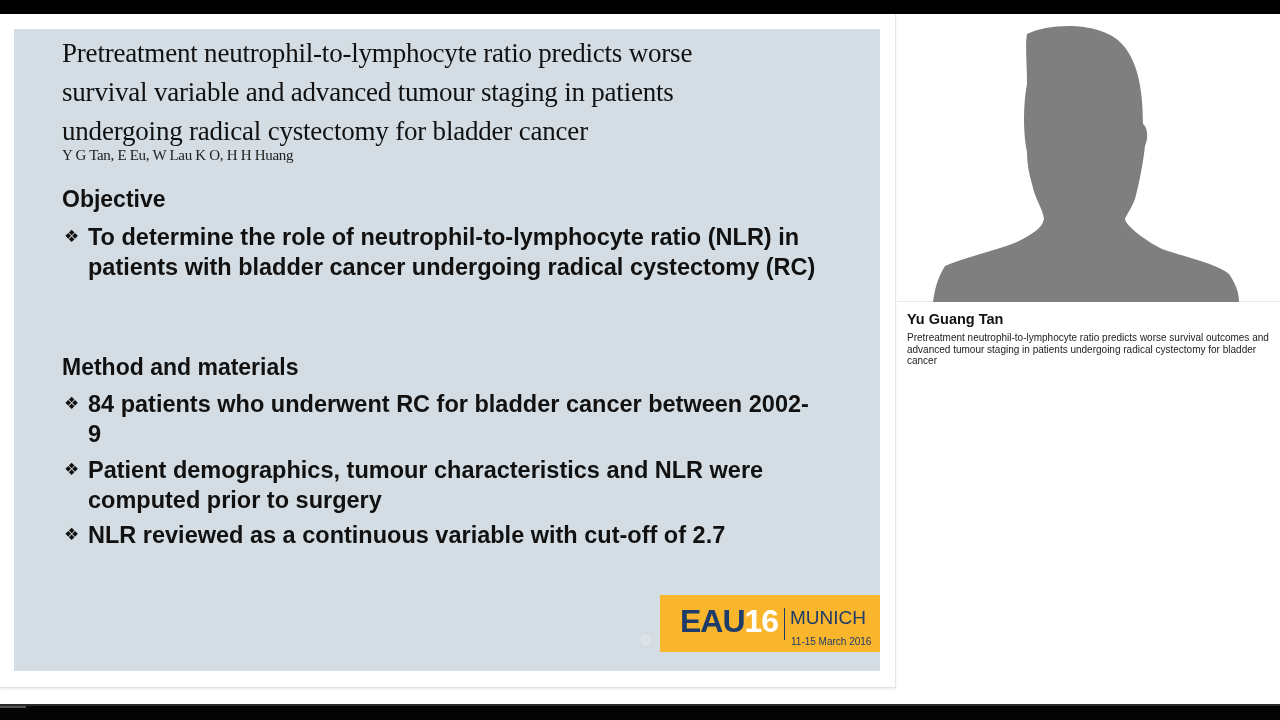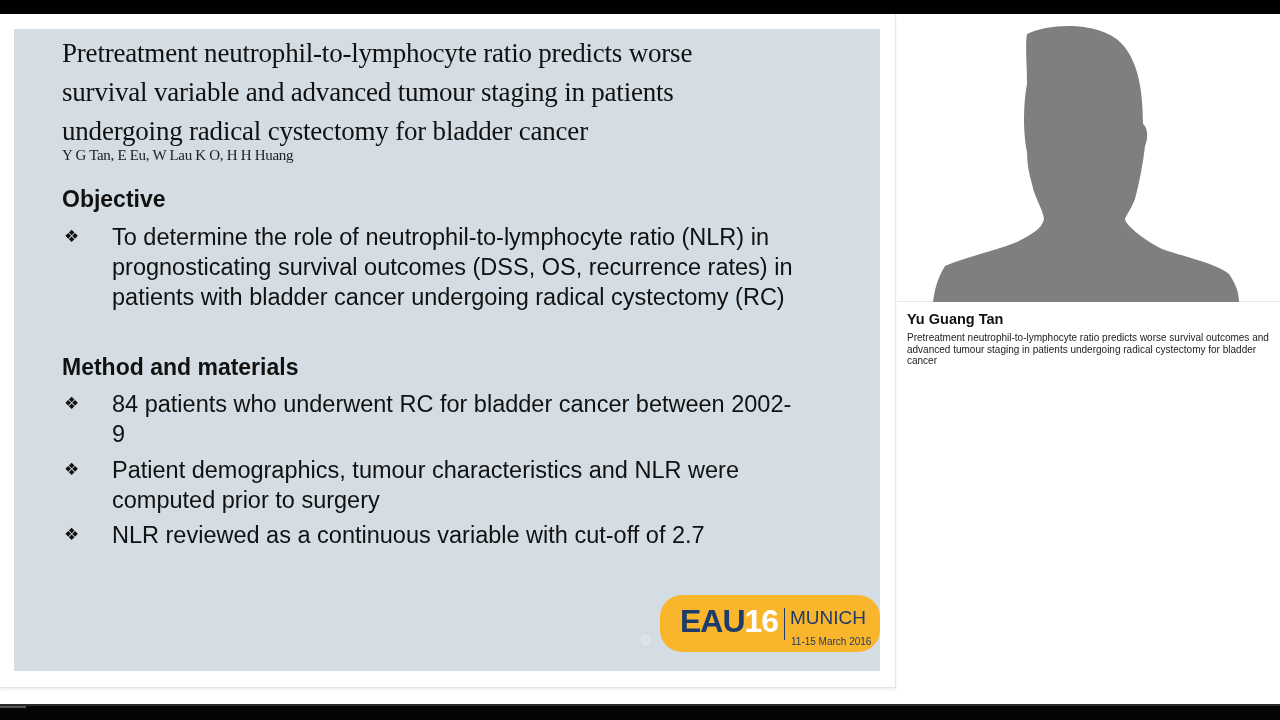--- a/index.html
+++ b/index.html
@@ -16,27 +16,27 @@
 
     .slide { position: absolute; left: 14px; top: 29px; width: 866px; height: 642px; background: #d3dde3; overflow: hidden; }
 
     .slide-title { position: absolute; left: 48px; top: 5px; width: 800px;
                    font-family: "Liberation Serif", serif; font-size: 27px; line-height: 39px; color: #111; letter-spacing: -0.2px; }
     .slide-authors { position: absolute; left: 48px; top: 118px; font-family: "Liberation Serif", serif; font-size: 15px; color: #222; letter-spacing: -0.3px; }
 
     .section-heading { position: absolute; left: 48px; font-size: 23px; font-weight: bold; color: #111; }
     .bullet { position: absolute; left: 48px; width: 780px; font-size: 23.5px; line-height: 30px; color: #111; }
     .bullet .glyph { position: absolute; left: 2px; top: 0; font-size: 17px; }
-    .bullet .text { display: block; margin-left: 50px; }
+    .bullet .text { display: block; margin-left: 26px; font-weight: bold; }
     .sub-bullet { position: absolute; left: 102px; font-size: 23.5px; line-height: 30px; color: #111; }
     .sub-bullet .glyph { font-size: 18px; margin-right: 8px; }
 
     .copyright { position: absolute; left: 627px; top: 604px; font-size: 13px; color: #eef2f4; }
 
-    .eau-logo { position: absolute; left: 646px; top: 566px; width: 220px; height: 57px; background: #f9b52b; border-radius: 22px; }
+    .eau-logo { position: absolute; left: 646px; top: 566px; width: 220px; height: 57px; background: #f9b52b; }
     .eau-main { position: absolute; left: 20px; top: 8px; font-size: 32px; font-weight: bold; letter-spacing: -1px; color: #1d3c6b; }
     .eau-main .num { color: #ffffff; }
     .eau-divider { position: absolute; left: 124px; top: 13px; width: 1px; height: 32px; background: #1d3c6b; }
     .eau-city { position: absolute; left: 130px; top: 12px; font-size: 19px; color: #1d3c6b; letter-spacing: 0px; }
     .eau-dates { position: absolute; left: 131px; top: 41px; font-size: 10px; color: #1d3c6b; }
 
     .right-panel { position: absolute; left: 897px; top: 14px; width: 383px; height: 690px; background: #fff; }
     .photo-area { position: absolute; left: 0; top: 0; width: 383px; height: 288px; background: #fff; border-bottom: 1px solid #e8e8e8; }
     .silhouette { position: absolute; left: 20px; top: 10px; }
     .speaker-name { position: absolute; left: 10px; top: 297px; font-size: 14.5px; font-weight: bold; color: #111; text-align: right; }
@@ -55,21 +55,20 @@
     <div>Pretreatment neutrophil-to-lymphocyte ratio predicts worse</div>
     <div>survival variable and advanced tumour staging in patients</div>
     <div>undergoing radical cystectomy for bladder cancer</div>
   </div>
   <div class="slide-authors">Y G Tan, E Eu, W Lau K O, H H Huang</div>
 
   <div class="section-heading" style="top:157px;text-align:right;">Objective</div>
   <div class="bullet" style="top:193px;">
     <span class="glyph">❖</span>
     <span class="text">To determine the role of neutrophil-to-lymphocyte ratio (NLR) in</span>
-    <span class="text">prognosticating survival outcomes (DSS, OS, recurrence rates) in</span>
     <span class="text">patients with bladder cancer undergoing radical cystectomy (RC)</span>
   </div>
 
   <div class="section-heading" style="top:325px;">Method and materials</div>
   <div class="bullet" style="top:360px;">
     <span class="glyph">❖</span>
     <span class="text">84 patients who underwent RC for bladder cancer between 2002-</span>
     <span class="text">9</span>
   </div>
   <div class="bullet" style="top:426px;">

